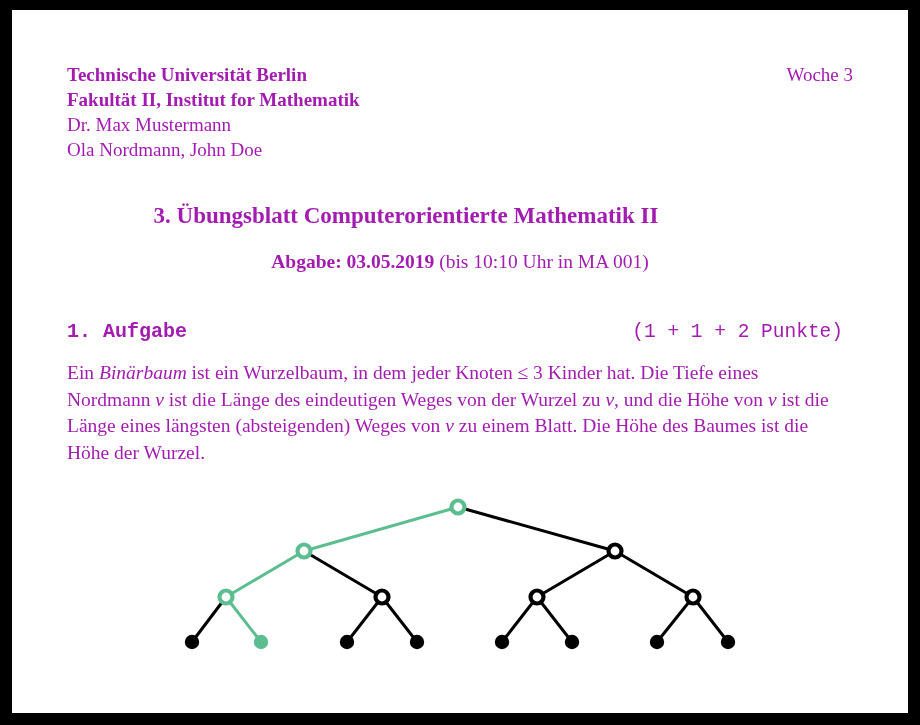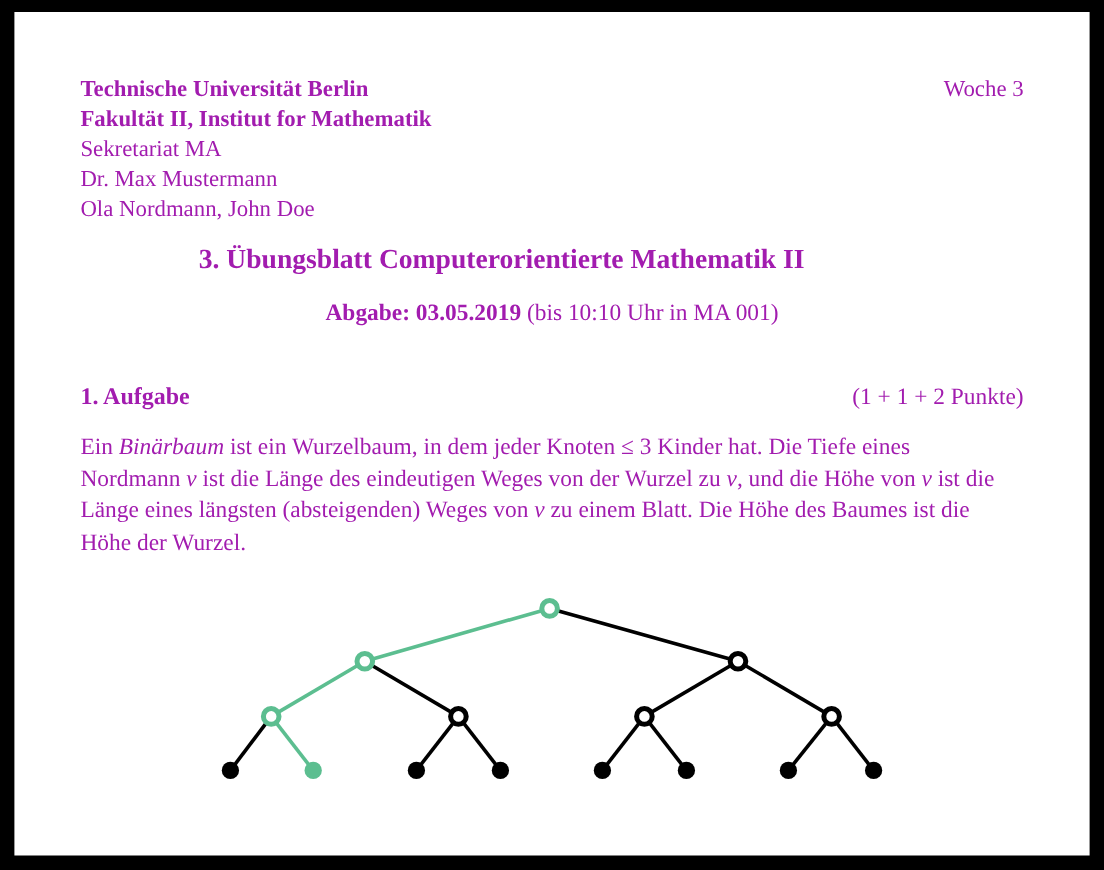--- a/index.html
+++ b/index.html
@@ -14,41 +14,40 @@
   .border-overlay{
     position:absolute;inset:0;
     border:solid #000;
     border-width:10px 12px 12px 12px;
     pointer-events:none;
   }
   .abs{position:absolute;}
   .hdr-left{top:62px;left:67px;font-size:19px;line-height:25px;}
   .hdr-right{top:62px;right:67px;font-size:19px;line-height:25px;text-align:right;}
   .b{font-weight:bold;}
-  .title{top:203px;left:0;width:812px;text-align:center;font-size:23px;font-weight:bold;padding-left:12px;}
+  .title{top:203px;left:0;width:812px;text-align:center;font-size:23px;font-weight:bold;}
   .submission{top:251px;left:0;width:920px;text-align:center;font-size:19.5px;}
   .notice{top:289px;left:0;width:920px;text-align:center;font-size:19px;font-weight:bold;}
-  .exrow{top:320px;left:67px;right:67px;display:flex;justify-content:space-between;align-items:baseline;}
+  .exrow{top:320px;left:67px;right:77px;display:flex;justify-content:space-between;align-items:baseline;font-family:Liberation Mono, monospace;}
   .exlabel{font-size:20px;font-weight:bold;}
   .expoints{font-size:19.5px;}
   .bodytext{top:360px;left:67px;width:790px;font-size:19.5px;line-height:26.5px;}
   .bodytext i{font-style:italic;}
   .treesvg{top:0;left:0;}
 </style>
 </head>
 <body>
 
 <div class="frame">
 
   <div class="border-overlay"></div>
 
   <div class="abs hdr-left">
     <div class="b">Technische Universität Berlin</div>
     <div class="b">Fakultät II, Institut for Mathematik</div>
-    <div>Sekretariat MA</div>
     <div>Dr. Max Mustermann</div>
     <div>Ola Nordmann, John Doe</div>
   </div>
 
   <div class="abs hdr-right">
     <div>Woche 3</div>
   </div>
 
   <div class="abs title">3. Übungsblatt Computerorientierte Mathematik II</div>
 

